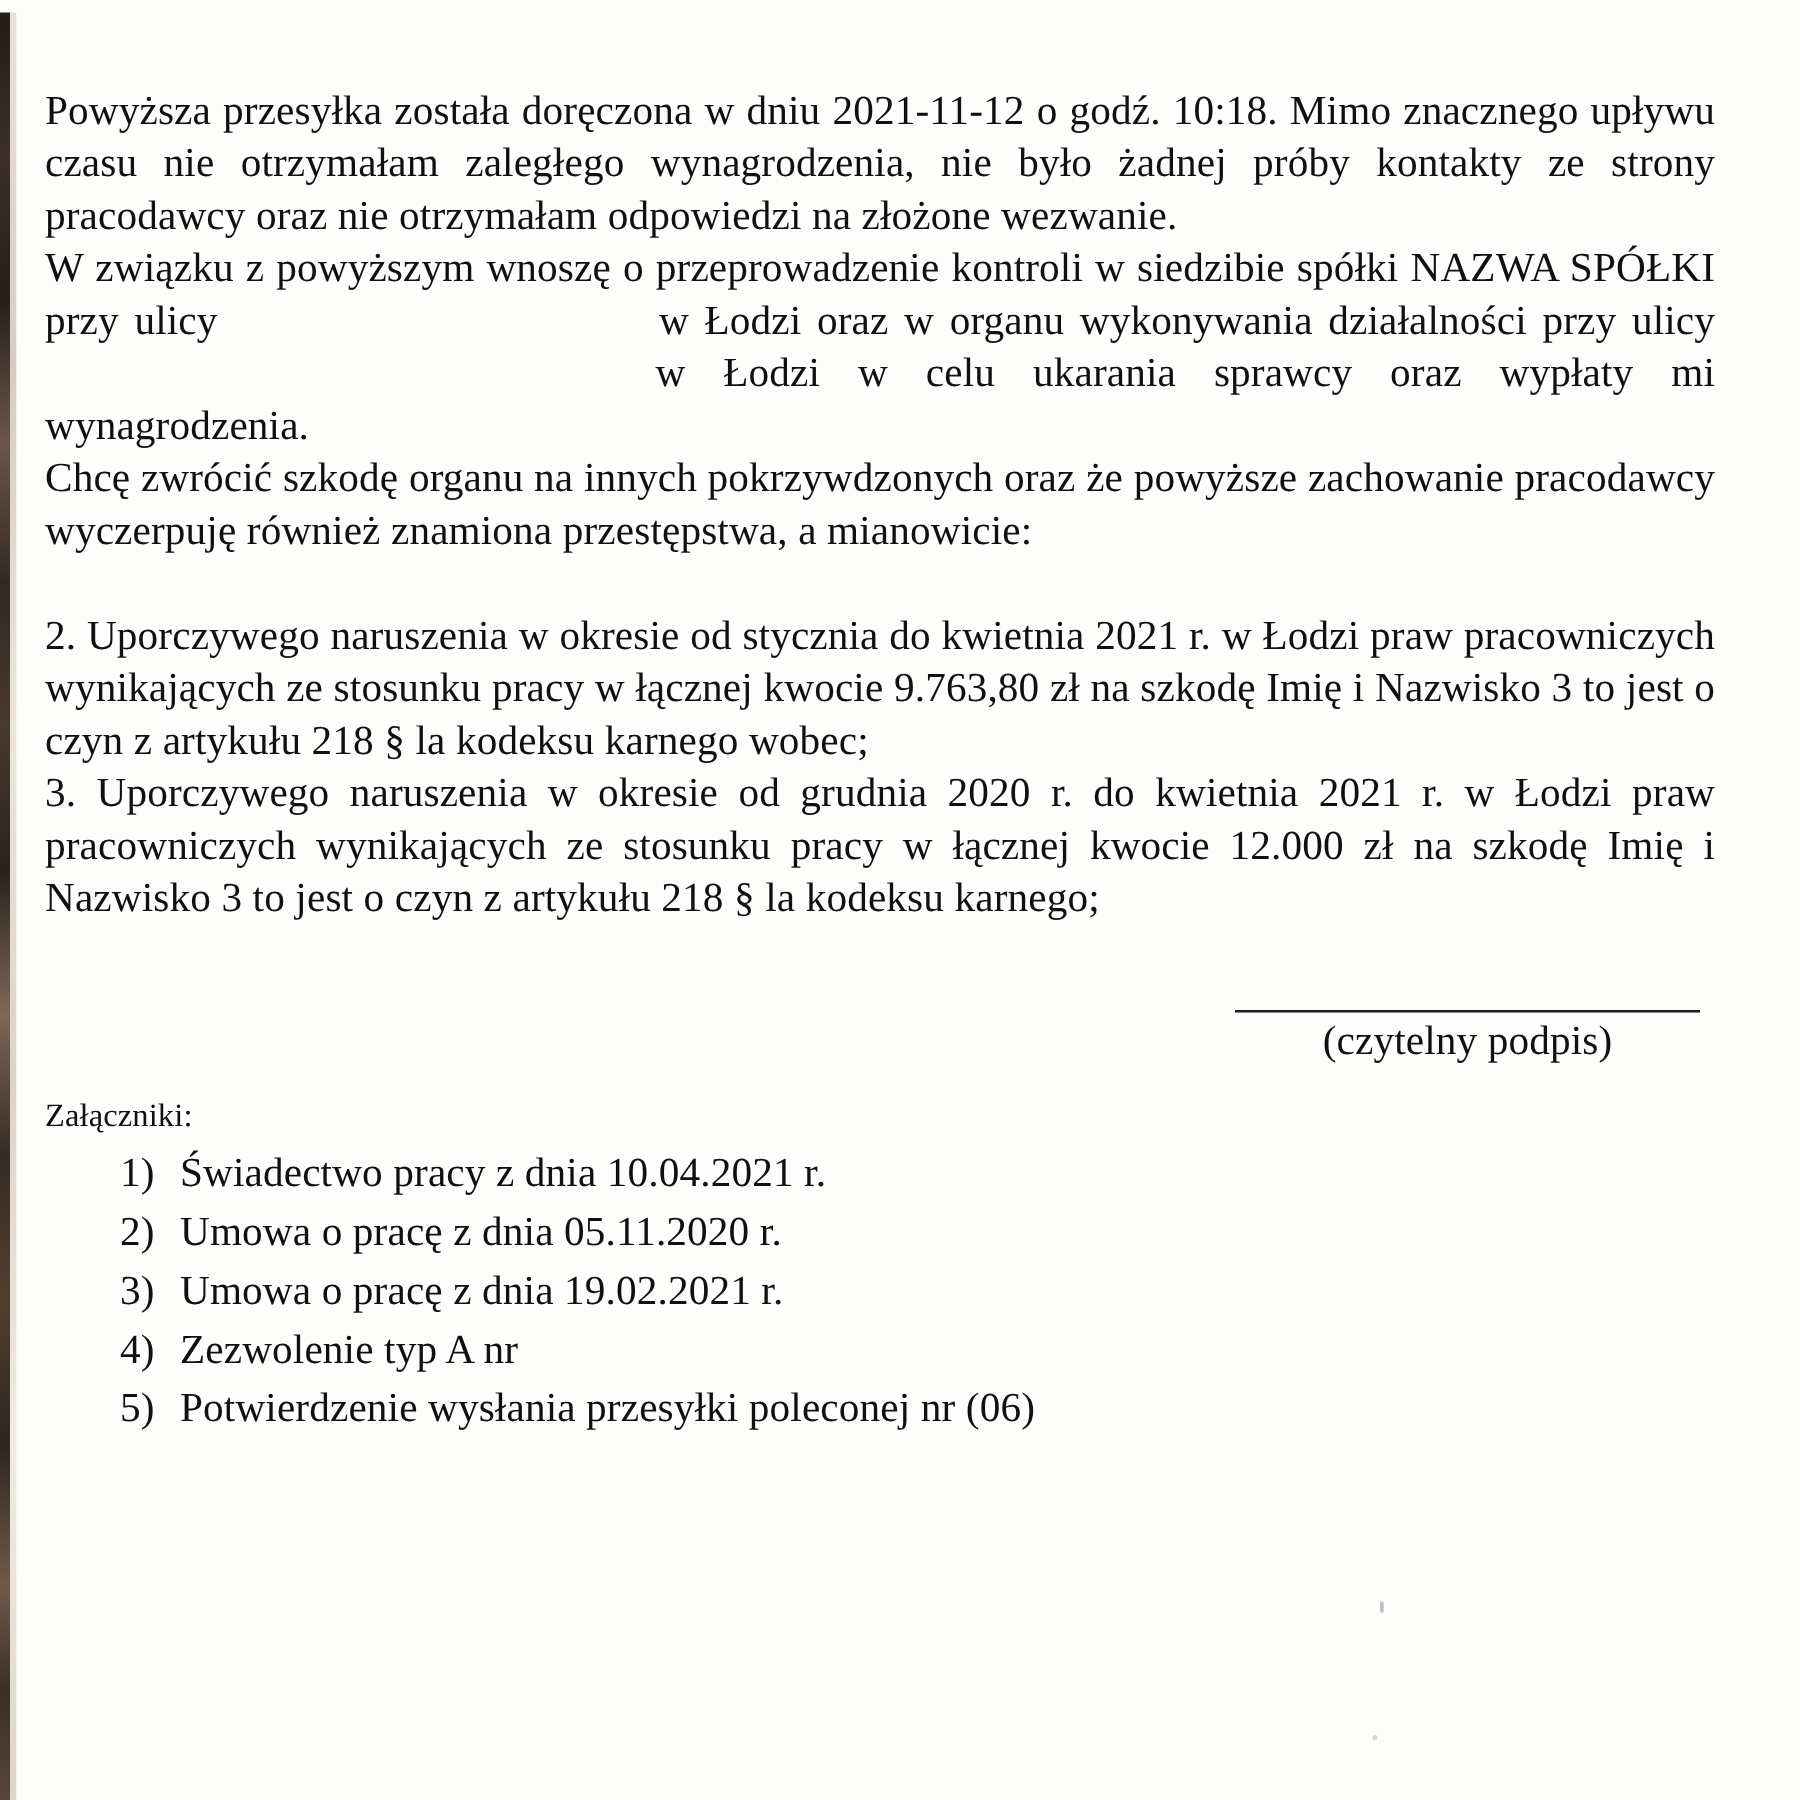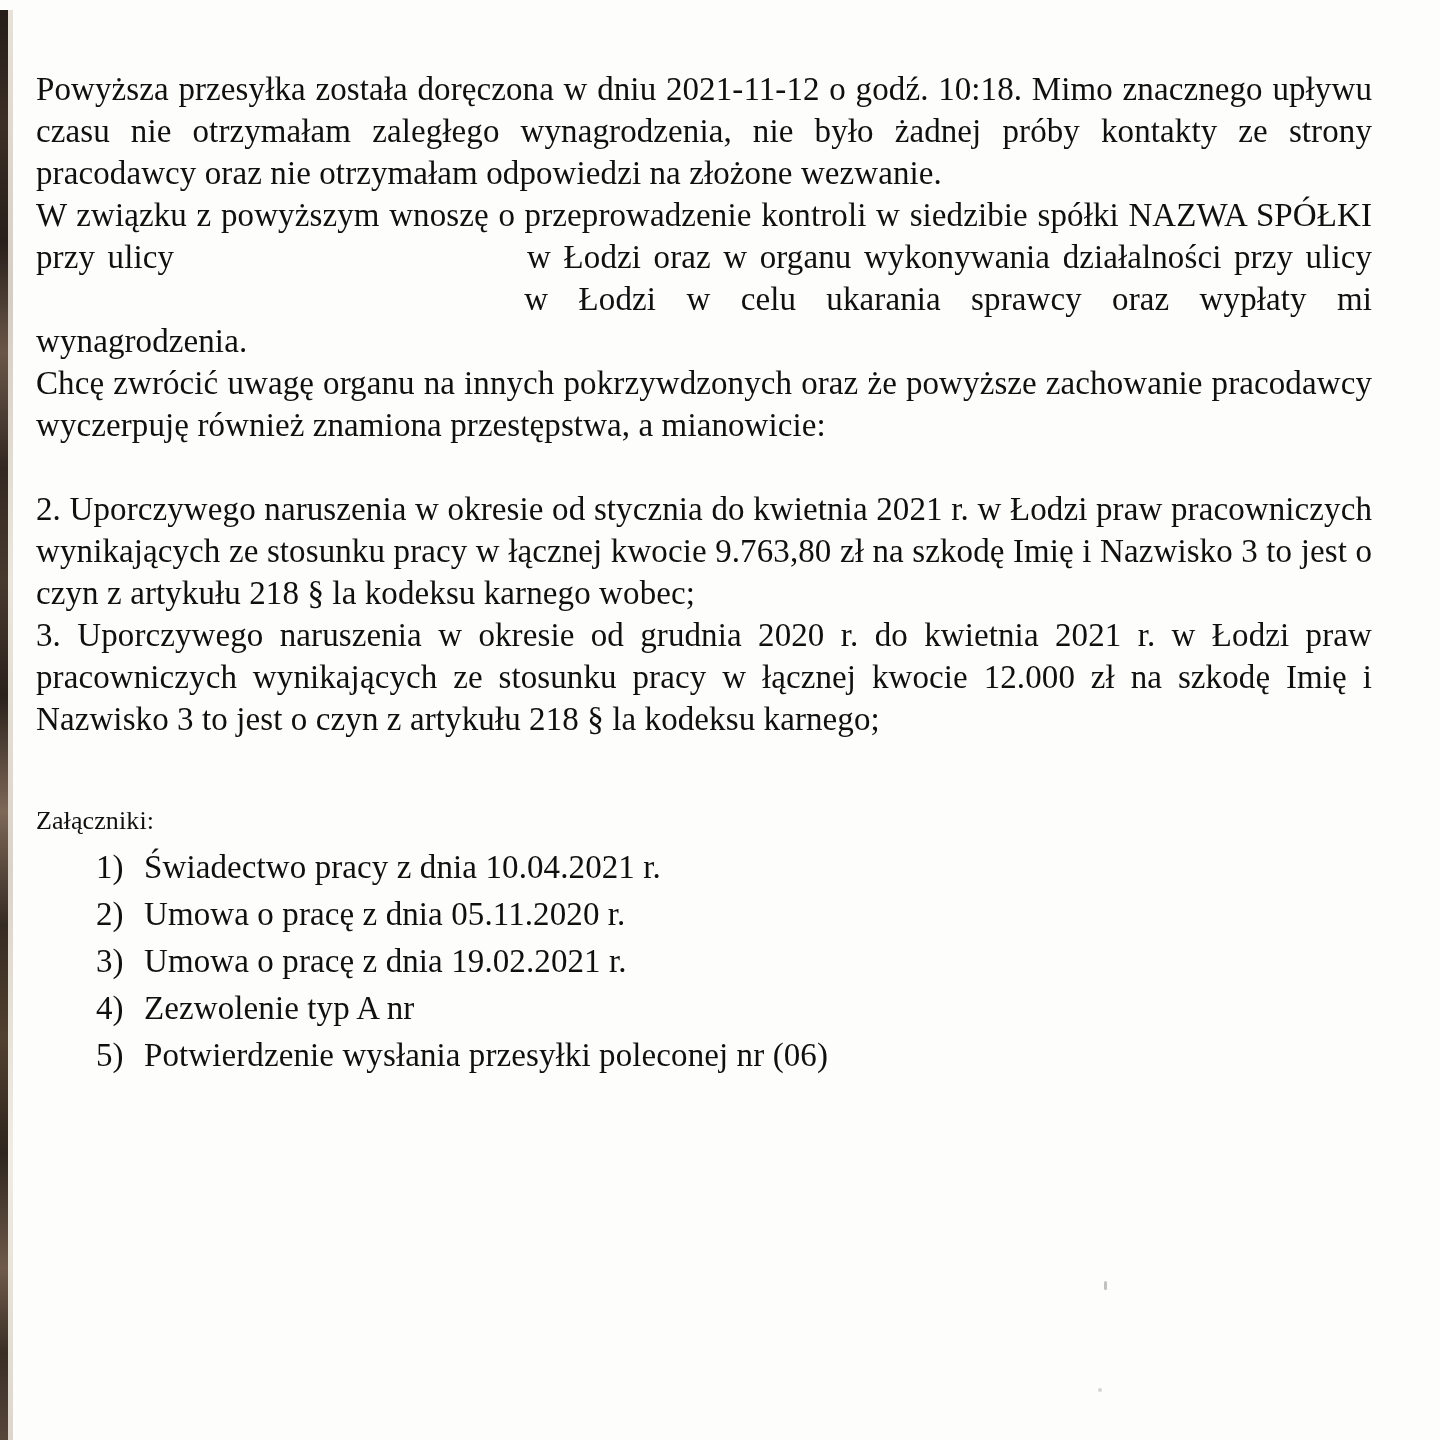--- a/index.html
+++ b/index.html
@@ -139,35 +139,39 @@
 
     <p class="para">
       <span>W związku z powyższym wnoszę o przeprowadzenie kontroli w siedzibie spółki NAZWA SPÓŁKI przy ulicy</span>
       <span class="redact-gap gap-1"></span>
       <span>w Łodzi oraz w organu wykonywania działalności przy ulicy</span>
       <span class="redact-gap gap-2"></span>
       <span>w Łodzi w celu ukarania sprawcy oraz wypłaty mi wynagrodzenia.</span>
     </p>
 
     <p class="para">
-      <span>Chcę zwrócić uwagę organu na innych pokrzywdzonych oraz że powyższe zachowanie pracodawcy wyczerpuję również znamiona przestępstwa, a mianowicie:</span>
+      <span>Chcę zwrócić szkodę organu na innych pokrzywdzonych oraz że powyższe zachowanie pracodawcy wyczerpuję również znamiona przestępstwa, a mianowicie:</span>
     </p>
 
     <div class="blank-line"></div>
 
     <p class="para">
       <span>2. Uporczywego naruszenia w okresie od stycznia do kwietnia 2021 r. w Łodzi praw pracowniczych wynikających ze stosunku pracy w łącznej kwocie 9.763,80 zł na szkodę Imię i Nazwisko 3 to jest o czyn z artykułu 218 § la kodeksu karnego wobec;</span>
     </p>
     <p class="para">
       <span>3. Uporczywego naruszenia w okresie od grudnia 2020 r. do kwietnia 2021 r. w Łodzi praw pracowniczych wynikających ze stosunku pracy w łącznej kwocie 12.000 zł na szkodę Imię i Nazwisko 3 to jest o czyn z artykułu 218 § la kodeksu karnego;</span>
     </p>
 
     <div class="blank-line"></div>
 
 
+    <div class="signature-block">
+      <div class="signature-line"></div>
+      <div class="signature-caption">(czytelny podpis)</div>
+    </div>
 
     <div class="attachments">
       <p class="attachments-heading">Załączniki:</p>
 
       <p class="attachment-row">
         <span class="attachment-num">1)</span>
         <span class="attachment-text">Świadectwo pracy z dnia 10.04.2021 r.</span>
       </p>
       <p class="attachment-row">
         <span class="attachment-num">2)</span>

